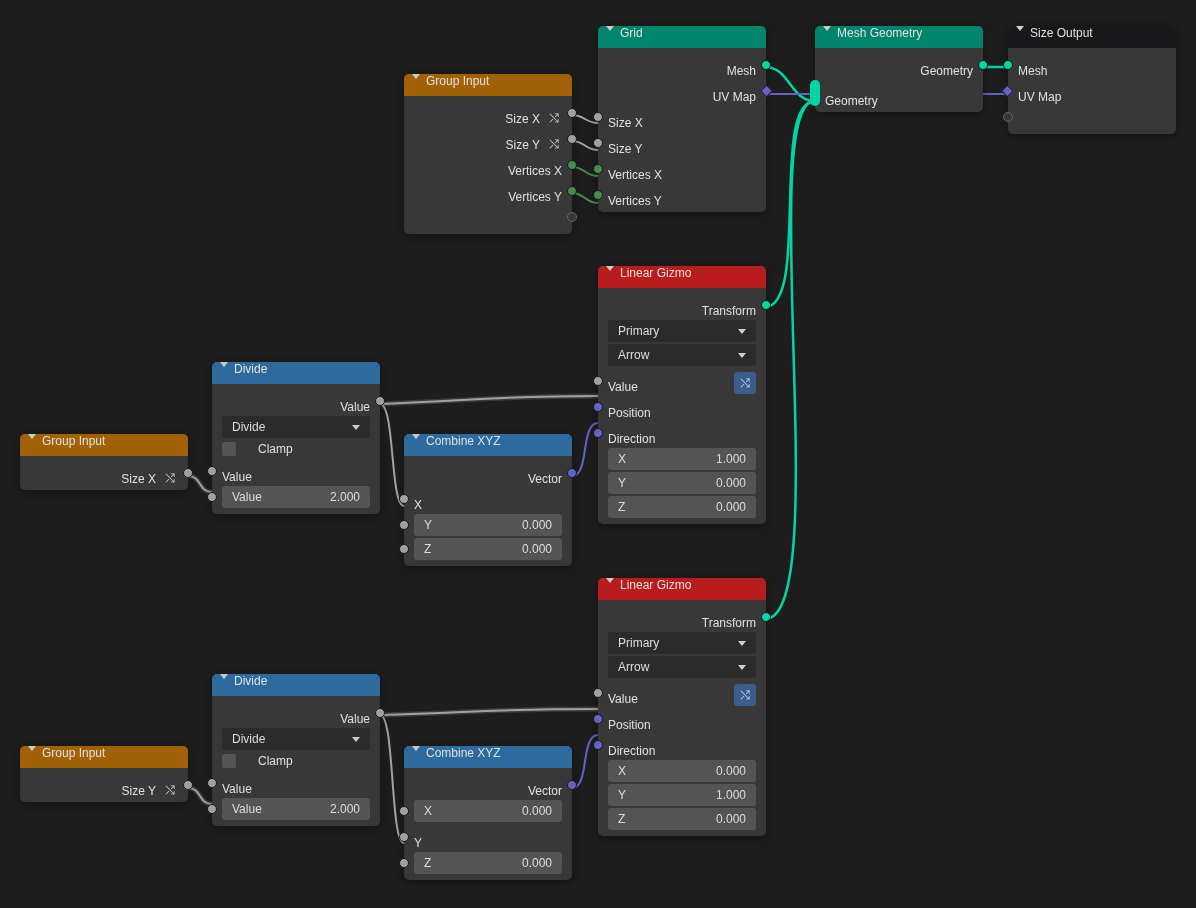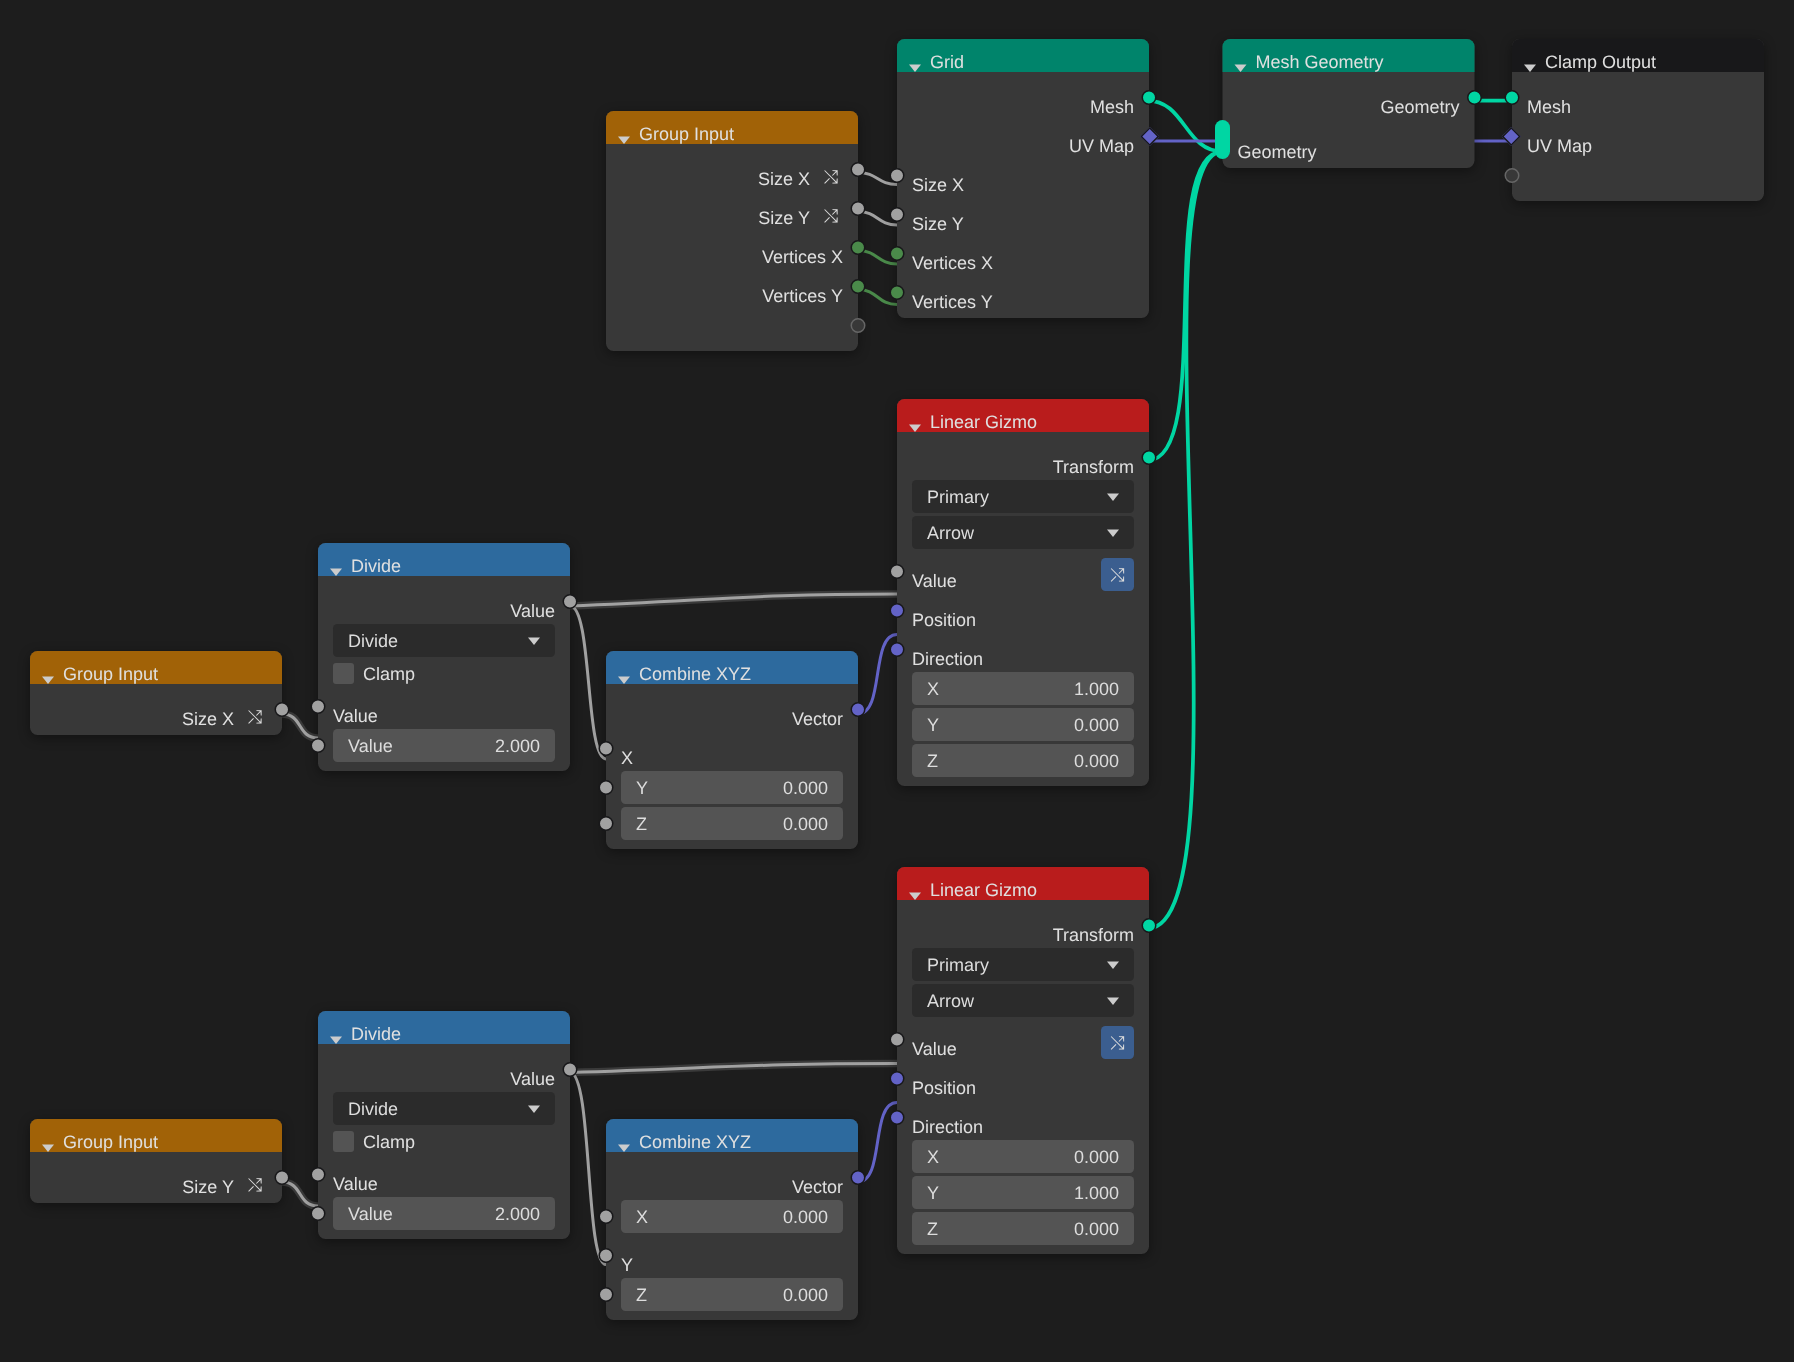--- a/index.html
+++ b/index.html
@@ -1,19 +1,19 @@
 <!DOCTYPE html>
 <html><head>
 <meta charset="utf-8">
 <style>
 *{box-sizing:border-box;margin:0;padding:0;font-family:-apple-system,BlinkMacSystemFont,"Segoe UI",sans-serif}
 body{background:#1d1d1d;color:#e0e0e0;font-size:12px;width:1196px;height:908px;position:relative;overflow:hidden}
 svg.wires{position:absolute;top:0;left:0;width:1196px;height:908px;pointer-events:none;z-index:1}
 .node{position:absolute;background:#383838;border-radius:5px;box-shadow:0 2px 8px rgba(0,0,0,.4);z-index:2}
-.node-header{height:22px;display:flex;align-items:flex-end;padding:0 8px;border-radius:5px 5px 0 0;cursor:pointer;gap:6px}
+.node-header{height:22px;display:flex;align-items:flex-start;padding:0 8px;border-radius:5px 5px 0 0;cursor:pointer;gap:6px}
 .node-body{padding:4px 0}
 .hdr-input{background:#a16207}
 .hdr-grid{background:#00846b}
 .hdr-join{background:#00846b}
 .hdr-output{background:#18181a}
 .hdr-math{background:#2d6a9e}
 .hdr-combine{background:#2d6a9e}
 .hdr-gizmo{background:#b91c1c}
 .chev{width:0;height:0;border-left:4px solid transparent;border-right:4px solid transparent;border-top:5px solid #ccc}
 .row{display:flex;align-items:flex-end;height:26px;padding:0 10px;position:relative}
@@ -25,21 +25,21 @@
 .socket.diamond{border-radius:0;transform:translateY(-50%) rotate(45deg);width:9px;height:9px}
 .sk-geo{background:#00d6a3}
 .sk-vec{background:#6363c7}
 .sk-float{background:#a1a1a1}
 .sk-int{background:#4a8a4a}
 .sk-virtual{background:#383838;border:1px solid #666}
 .sk-pill{width:10px;height:26px;border-radius:5px;background:#00d6a3;position:absolute;left:-5px;top:50%;transform:translateY(-50%)}
 .field{background:#545454;border-radius:3px;display:flex;align-items:center;justify-content:space-between;height:22px;padding:0 10px;margin:2px 10px;color:#ddd}
 .select{background:#2b2b2b;border-radius:3px;display:flex;align-items:center;justify-content:space-between;height:22px;padding:0 10px;margin:2px 10px;color:#ddd;cursor:pointer}
 .select .dd{width:0;height:0;border-left:4px solid transparent;border-right:4px solid transparent;border-top:5px solid #ccc}
-.chk{display:flex;align-items:center;gap:6px;padding:2px 10px}
+.chk{display:flex;align-items:center;gap:22px;padding:2px 10px}
 .chk-box{width:14px;height:14px;background:#545454;border-radius:2px}
 .shuffle-icon{width:16px;height:16px;display:inline-flex;align-items:center;justify-content:center;color:#ddd}
 .shuffle-btn{width:22px;height:22px;background:#3b5e8f;border-radius:3px;display:flex;align-items:center;justify-content:center;margin-left:4px}
 .row .label{white-space:nowrap}
 </style>
 </head>
 <body>
 
 <svg class="wires">
 
@@ -155,21 +155,21 @@
     <div class="row left" style="height:30px">
         <span class="sk-pill"></span>
         <span class="label">Geometry</span>
       </div>
   </div>
 </div>
 
 <div class="node" style="left:1008px;top:26px;width:168px">
   <div class="node-header hdr-output">
       <span class="chev"></span>
-      <span>Clamp Output</span>
+      <span>Size Output</span>
     </div>
   <div class="node-body">
     <div class="row left">
         <span class="socket in sk-geo"></span>
         <span class="label">Mesh</span>
       </div>
     <div class="row left">
         <span class="socket in sk-vec diamond"></span>
         <span class="label">UV Map</span>
       </div>

